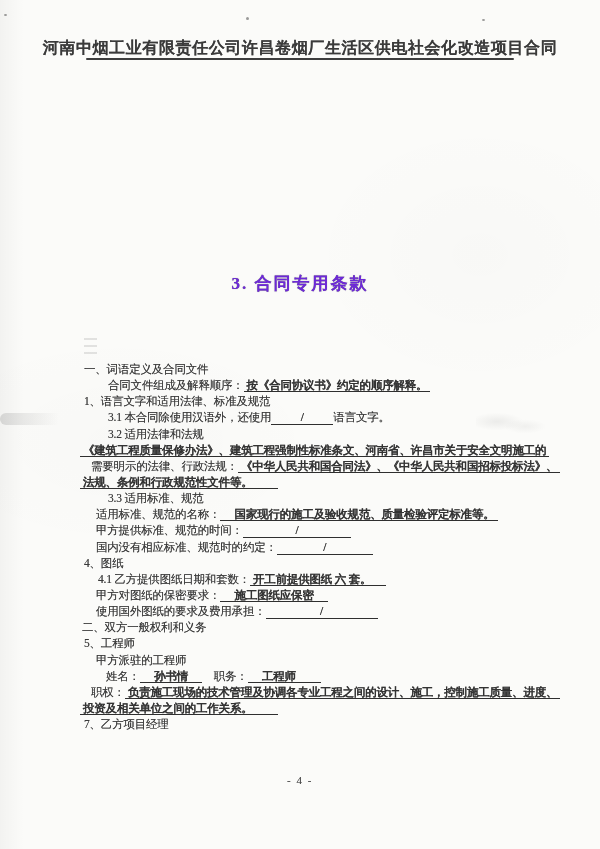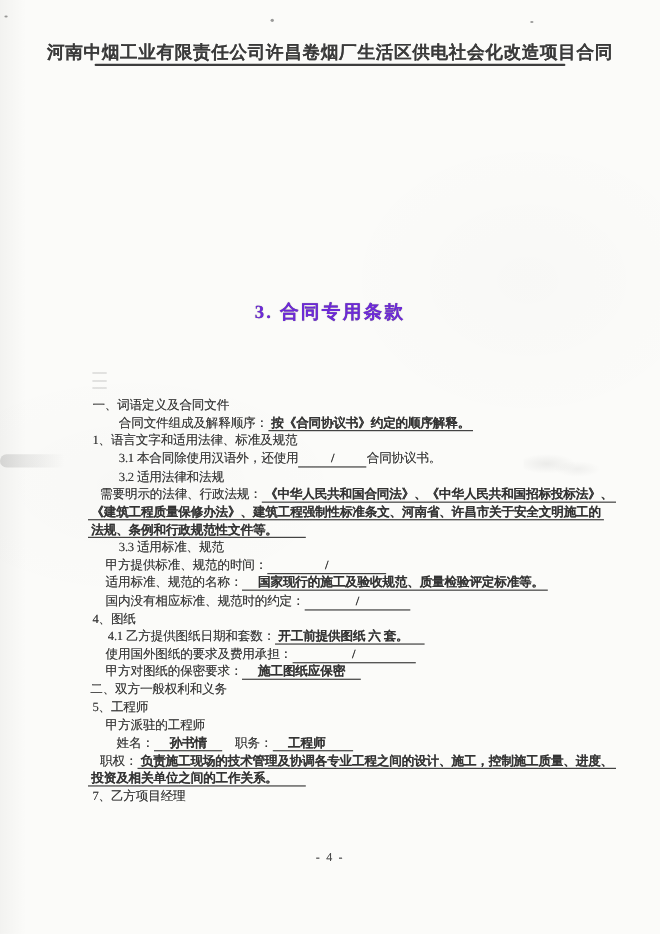--- a/index.html
+++ b/index.html
@@ -88,33 +88,33 @@
 <div class="doc-title">3. 合同专用条款</div>
 
 <div class="ghost-mark"></div>
 <div class="smudge-left"></div>
 <div class="smudge-right"></div>
 
 <div class="body-block" id="doc-lines">
     <div class="line" style="margin-left: 2px;"><span class="t">一、词语定义及合同文件</span></div>
     <div class="line" style="margin-left: 26px;"><span class="t">合同文件组成及解释顺序：</span><span class="fill">按《合同协议书》约定的顺序解释。</span></div>
     <div class="line" style="margin-left: 2px;"><span class="t">1、语言文字和适用法律、标准及规范</span></div>
-    <div class="line" style="margin-left: 26px;"><span class="t">3.1 本合同除使用汉语外，还使用</span><span class="blank" style="width: 62px;">/</span><span class="t">合同协议书。</span></div>
+    <div class="line" style="margin-left: 26px;"><span class="t">3.1 本合同除使用汉语外，还使用</span><span class="blank" style="width: 62px;">/</span><span class="t">语言文字。</span></div>
     <div class="line" style="margin-left: 26px;"><span class="t">3.2 适用法律和法规</span></div>
+    <div class="line" style="margin-left: -2px;"><span class="fill">《建筑工程质量保修办法》、建筑工程强制性标准条文、河南省、许昌市关于安全文明施工的</span></div>
     <div class="line" style="margin-left: 9px;"><span class="t">需要明示的法律、行政法规：</span><span class="fill">《中华人民共和国合同法》、《中华人民共和国招标投标法》、</span></div>
-    <div class="line" style="margin-left: -2px;"><span class="fill">《建筑工程质量保修办法》、建筑工程强制性标准条文、河南省、许昌市关于安全文明施工的</span></div>
     <div class="line" style="margin-left: -2px;"><span class="fill">法规、条例和行政规范性文件等。　　</span></div>
     <div class="line" style="margin-left: 26px;"><span class="t">3.3 适用标准、规范</span></div>
+    <div class="line" style="margin-left: 14px;"><span class="t">适用标准、规范的名称：</span><span class="fill">　国家现行的施工及验收规范、质量检验评定标准等。</span></div>
     <div class="line" style="margin-left: 14px;"><span class="t">甲方提供标准、规范的时间：</span><span class="blank" style="width: 108px;">/</span></div>
-    <div class="line" style="margin-left: 14px;"><span class="t">适用标准、规范的名称：</span><span class="fill">　国家现行的施工及验收规范、质量检验评定标准等。</span></div>
     <div class="line" style="margin-left: 14px;"><span class="t">国内没有相应标准、规范时的约定：</span><span class="blank" style="width: 96px;">/</span></div>
     <div class="line" style="margin-left: 2px;"><span class="t">4、图纸</span></div>
     <div class="line" style="margin-left: 16px;"><span class="t">4.1 乙方提供图纸日期和套数：</span><span class="fill">开工前提供图纸 六 套。　</span></div>
+    <div class="line" style="margin-left: 14px;"><span class="t">甲方对图纸的保密要求：</span><span class="fill">　施工图纸应保密　</span></div>
     <div class="line" style="margin-left: 14px;"><span class="t">使用国外图纸的要求及费用承担：</span><span class="blank" style="width: 112px;">/</span></div>
-    <div class="line" style="margin-left: 14px;"><span class="t">甲方对图纸的保密要求：</span><span class="fill">　施工图纸应保密　</span></div>
     <div class="line" style="margin-left: 0px;"><span class="t">二、双方一般权利和义务</span></div>
     <div class="line" style="margin-left: 2px;"><span class="t">5、工程师</span></div>
     <div class="line" style="margin-left: 14px;"><span class="t">甲方派驻的工程师</span></div>
     <div class="line" style="margin-left: 24px;"><span class="t">姓名：</span><span class="fill">　孙书情　</span><span class="t">　职务：</span><span class="fill">　工程师　　</span></div>
     <div class="line" style="margin-left: 9px;"><span class="t">职权：</span><span class="fill">负责施工现场的技术管理及协调各专业工程之间的设计、施工，控制施工质量、进度、</span></div>
     <div class="line" style="margin-left: -2px;"><span class="fill">投资及相关单位之间的工作关系。　　</span></div>
     <div class="line" style="margin-left: 2px;"><span class="t">7、乙方项目经理</span></div>
   </div>
 
 <div class="page-number">- 4 -</div>

